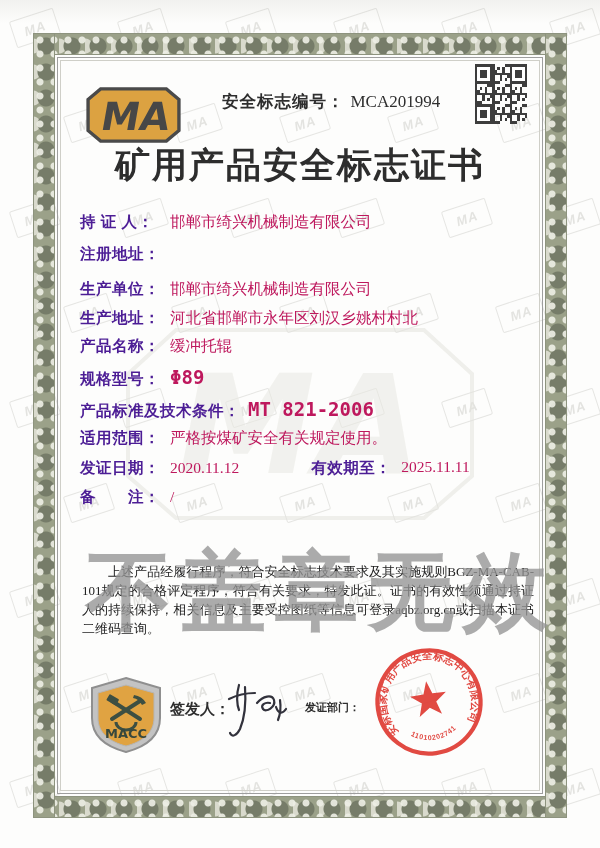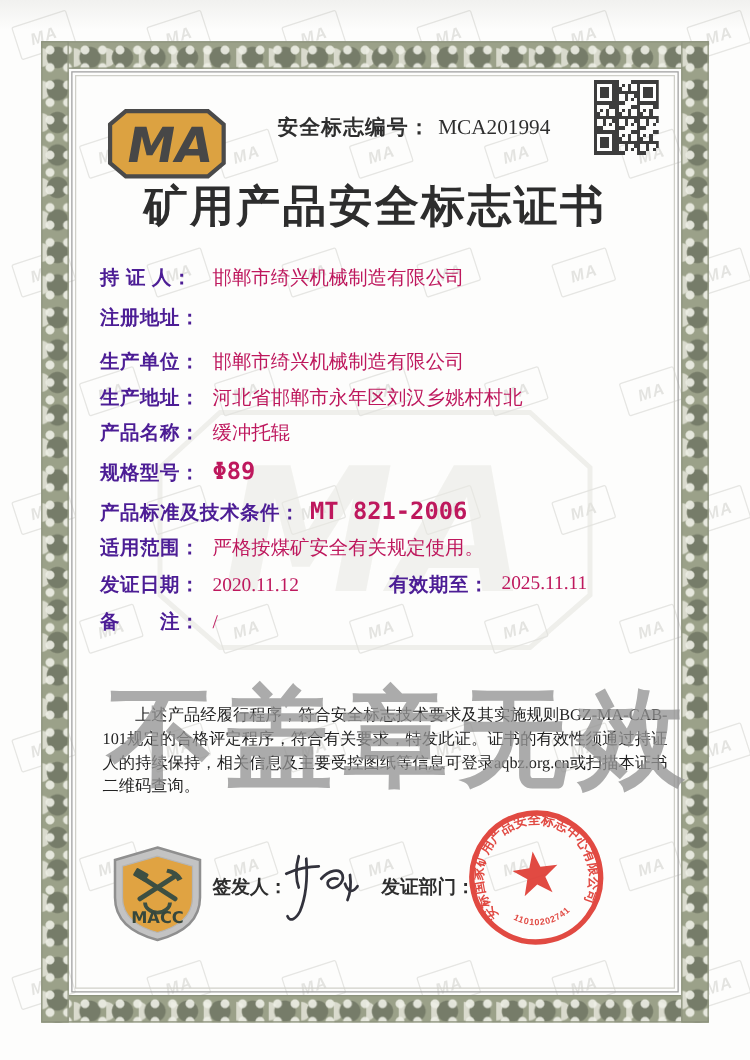--- a/index.html
+++ b/index.html
@@ -48,21 +48,21 @@
   .statement{position:absolute;left:82px;top:562px;width:452px;z-index:3;
         font-family:"Liberation Serif","DejaVu Serif",serif;font-size:13px;line-height:19px;
         color:#222;text-align:justify;text-indent:2em;margin:0;}
   
   .stamp{position:absolute;left:86px;top:542px;z-index:5;font-size:86px;line-height:98px;
         font-weight:700;color:rgba(148,148,148,.78);letter-spacing:8px;white-space:nowrap;}
   
   .shield{position:absolute;left:86px;top:676px;z-index:3;}
   .signer{position:absolute;left:170px;top:700px;z-index:3;font-size:15px;font-weight:700;color:#2e2e2e;}
   .signature{position:absolute;left:221px;top:677px;z-index:4;}
-  .issuer{position:absolute;left:305px;top:700px;z-index:3;font-size:15px;font-weight:700;color:#2e2e2e;}
+  .issuer{position:absolute;left:305px;top:700px;z-index:3;font-size:11px;font-weight:700;color:#2e2e2e;}
   .seal{position:absolute;left:367px;top:640px;z-index:6;transform:rotate(-8deg);opacity:.93;}
 </style>
 </head>
 <body>
 
 <div class="page">
   <div class="paper-edge"></div>
   <div class="tiles" id="tiles">
       <div class="tile" style="left: 12px; top: 14px;">MA</div>
       <div class="tile" style="left: 120px; top: 14px;">MA</div>

